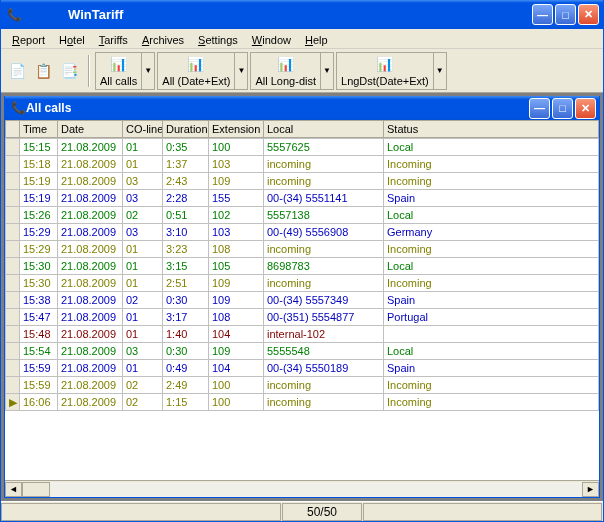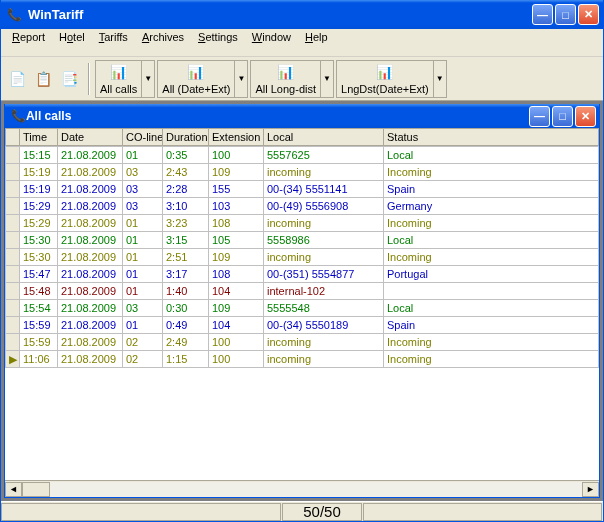--- a/index.html
+++ b/index.html
@@ -29,40 +29,40 @@
     padding: 0 4px 0 6px;
     color: #fff;
     font-weight: bold;
     font-size: 13px;
   }
   .titlebar .app-icon {
     width: 16px; height: 16px; margin-right: 5px;
     display: inline-flex; align-items: center; justify-content: center;
     font-size: 12px;
   }
-  .titlebar .title { flex: 1; }
+  .titlebar .title { flex: 1; margin-left: 40px; }
   .win-btns { display: flex; gap: 2px; }
   .win-btn {
     width: 21px; height: 21px;
     background: linear-gradient(to bottom, #7ba7f7, #3b6bd6);
     border: 1px solid #fff;
     border-radius: 3px;
     color: #fff;
     font-weight: bold;
     font-size: 11px;
     display: flex; align-items: center; justify-content: center;
     cursor: pointer;
     font-family: Tahoma, sans-serif;
   }
   .win-btn.close { background: linear-gradient(to bottom, #f79777, #e04b2e); }
   .menubar {
     background: #ece9d8;
-    height: 28px;
-    display: flex;
-    align-items: flex-start;
+    height: 20px;
+    display: flex;
+    align-items: flex-end;
     padding: 0 4px;
     border-bottom: 1px solid #d4d0c8;
     font-size: 11px;
   }
   .menu-item { padding: 2px 7px; cursor: pointer; }
   .menu-item u { text-decoration: underline; }
   .toolbar {
     background: #ece9d8;
     height: 44px;
     display: flex;
@@ -206,21 +206,21 @@
     background: #ece9d8;
     cursor: pointer;
   }
   .hscroll .track { flex: 1; height: 15px; background: #f0f0e8; }
   .statusbar {
     height: 20px;
     background: #ece9d8;
     border-top: 1px solid #fff;
     display: flex;
     align-items: center;
-    font-size: 15px;
+    font-size: 12px;
   }
   .statusbar .panel {
     border: 1px solid #aca899;
     height: 18px;
     padding: 1px 6px;
     display: flex; align-items: center;
     margin-right: 1px;
   }
   .statusbar .panel.p1 { width: 280px; }
   .statusbar .panel.p2 { width: 80px; justify-content: center; }
@@ -346,38 +346,58 @@
                   <td>15:15</td>
                   <td>21.08.2009</td>
                   <td>01</td>
                   <td>0:35</td>
                   <td>100</td>
                   <td>5557625</td>
                   <td>Local</td>
                 </tr>
                 <tr class="c-olive">
                   <td class="col-marker"></td>
+                  <td>15:18</td>
+                  <td>21.08.2009</td>
+                  <td>01</td>
+                  <td>1:37</td>
+                  <td>103</td>
+                  <td>incoming</td>
+                  <td>Incoming</td>
+                </tr>
+                <tr class="c-olive">
+                  <td class="col-marker"></td>
                   <td>15:19</td>
                   <td>21.08.2009</td>
                   <td>03</td>
                   <td>2:43</td>
                   <td>109</td>
                   <td>incoming</td>
                   <td>Incoming</td>
                 </tr>
                 <tr class="c-blue">
                   <td class="col-marker"></td>
                   <td>15:19</td>
                   <td>21.08.2009</td>
                   <td>03</td>
                   <td>2:28</td>
                   <td>155</td>
                   <td>00-(34) 5551141</td>
                   <td>Spain</td>
                 </tr>
+                <tr class="c-green">
+                  <td class="col-marker"></td>
+                  <td>15:26</td>
+                  <td>21.08.2009</td>
+                  <td>02</td>
+                  <td>0:51</td>
+                  <td>102</td>
+                  <td>5557138</td>
+                  <td>Local</td>
+                </tr>
                 <tr class="c-blue">
                   <td class="col-marker"></td>
                   <td>15:29</td>
                   <td>21.08.2009</td>
                   <td>03</td>
                   <td>3:10</td>
                   <td>103</td>
                   <td>00-(49) 5556908</td>
                   <td>Germany</td>
                 </tr>
@@ -391,32 +411,42 @@
                   <td>incoming</td>
                   <td>Incoming</td>
                 </tr>
                 <tr class="c-green">
                   <td class="col-marker"></td>
                   <td>15:30</td>
                   <td>21.08.2009</td>
                   <td>01</td>
                   <td>3:15</td>
                   <td>105</td>
-                  <td>5558986</td>
+                  <td>8698783</td>
                   <td>Local</td>
                 </tr>
                 <tr class="c-olive">
                   <td class="col-marker"></td>
                   <td>15:30</td>
                   <td>21.08.2009</td>
                   <td>01</td>
                   <td>2:51</td>
                   <td>109</td>
                   <td>incoming</td>
                   <td>Incoming</td>
+                </tr>
+                <tr class="c-blue">
+                  <td class="col-marker"></td>
+                  <td>15:38</td>
+                  <td>21.08.2009</td>
+                  <td>02</td>
+                  <td>0:30</td>
+                  <td>109</td>
+                  <td>00-(34) 5557349</td>
+                  <td>Spain</td>
                 </tr>
                 <tr class="c-blue">
                   <td class="col-marker"></td>
                   <td>15:47</td>
                   <td>21.08.2009</td>
                   <td>01</td>
                   <td>3:17</td>
                   <td>108</td>
                   <td>00-(351) 5554877</td>
                   <td>Portugal</td>
@@ -456,21 +486,21 @@
                   <td>15:59</td>
                   <td>21.08.2009</td>
                   <td>02</td>
                   <td>2:49</td>
                   <td>100</td>
                   <td>incoming</td>
                   <td>Incoming</td>
                 </tr>
                 <tr class="c-olive">
                   <td class="col-marker">▶</td>
-                  <td>11:06</td>
+                  <td>16:06</td>
                   <td>21.08.2009</td>
                   <td>02</td>
                   <td>1:15</td>
                   <td>100</td>
                   <td>incoming</td>
                   <td>Incoming</td>
                 </tr>
               </tbody>
           </table>
         </div>

